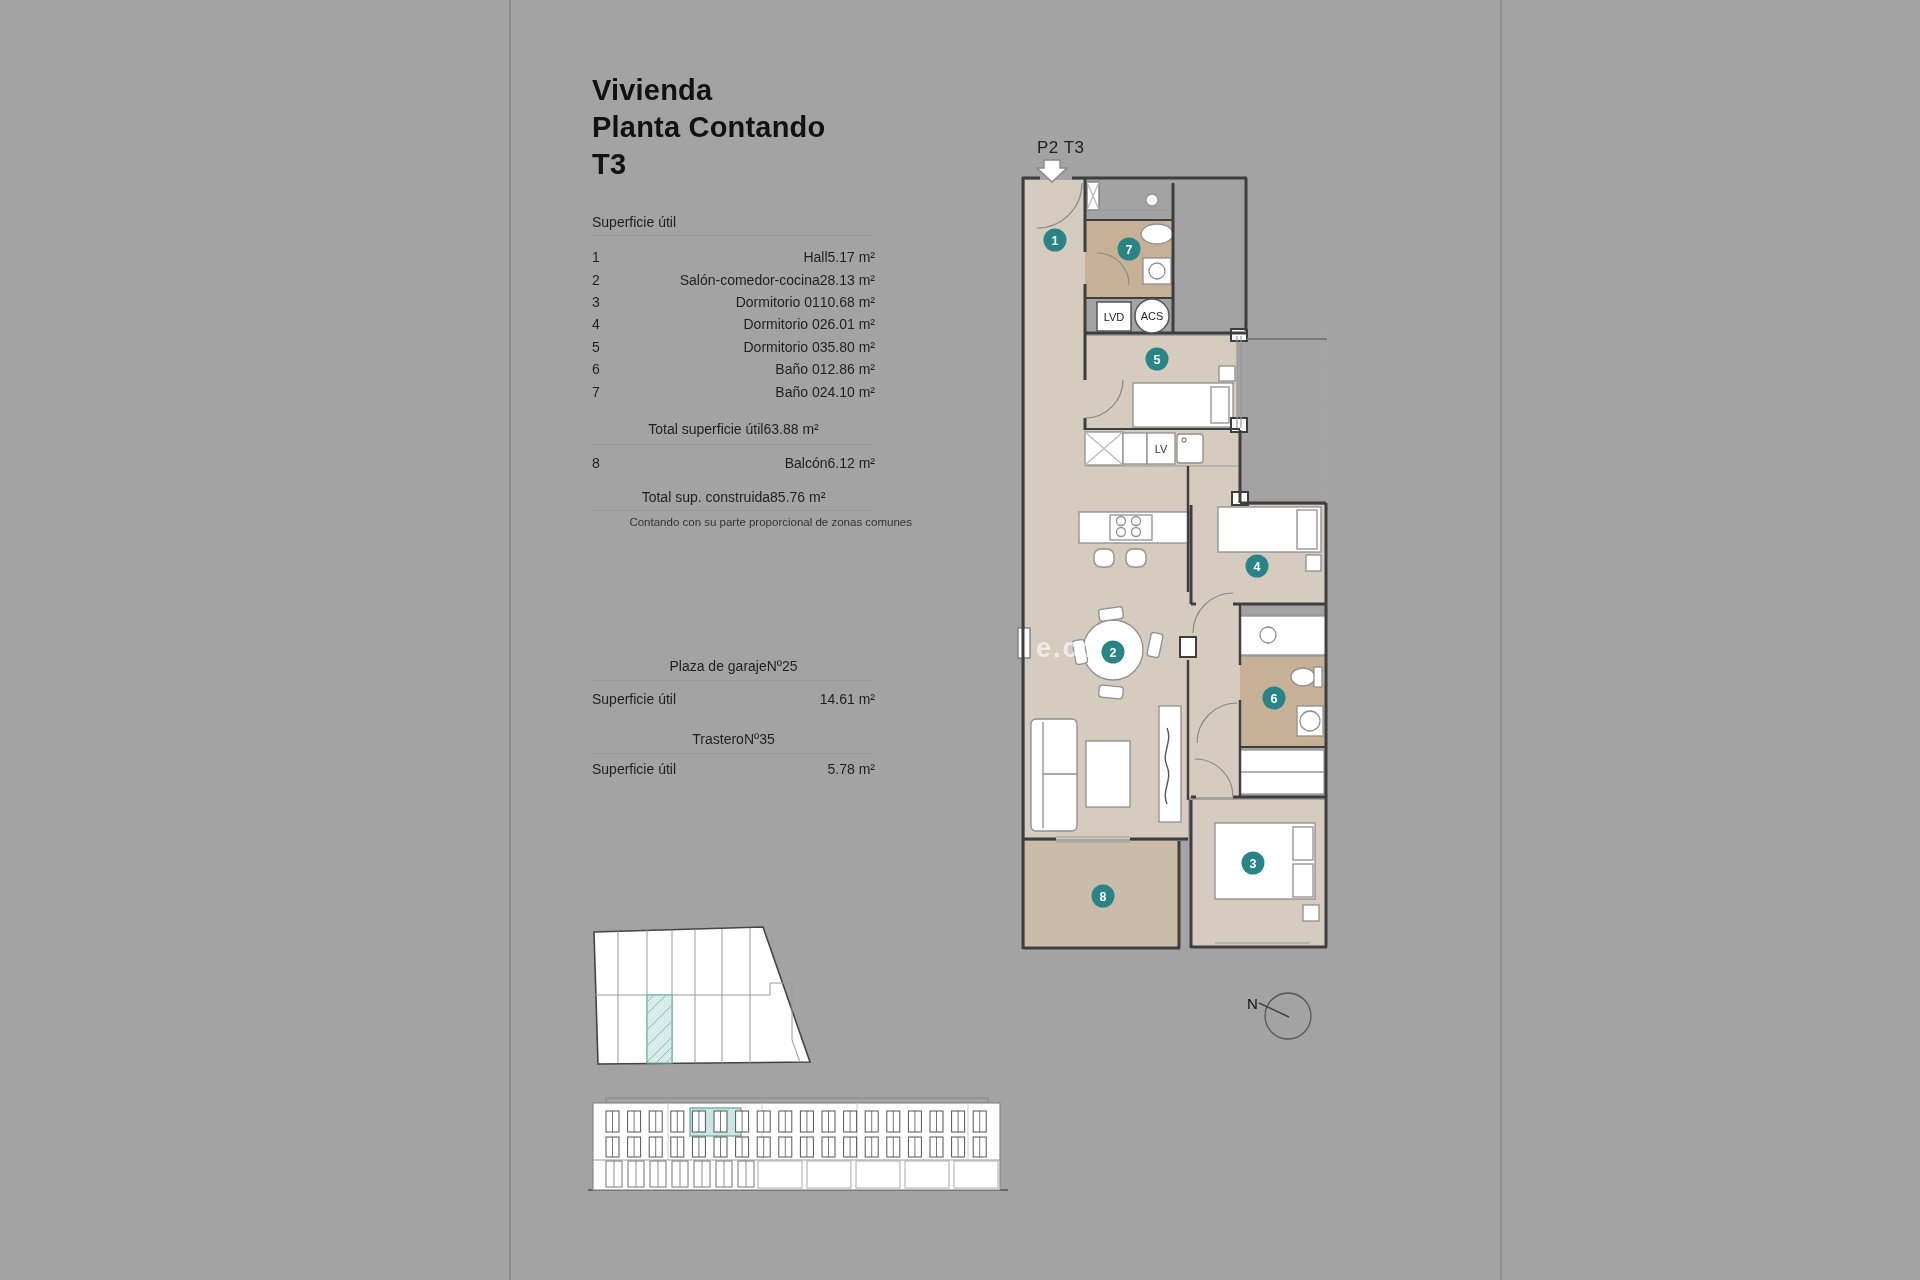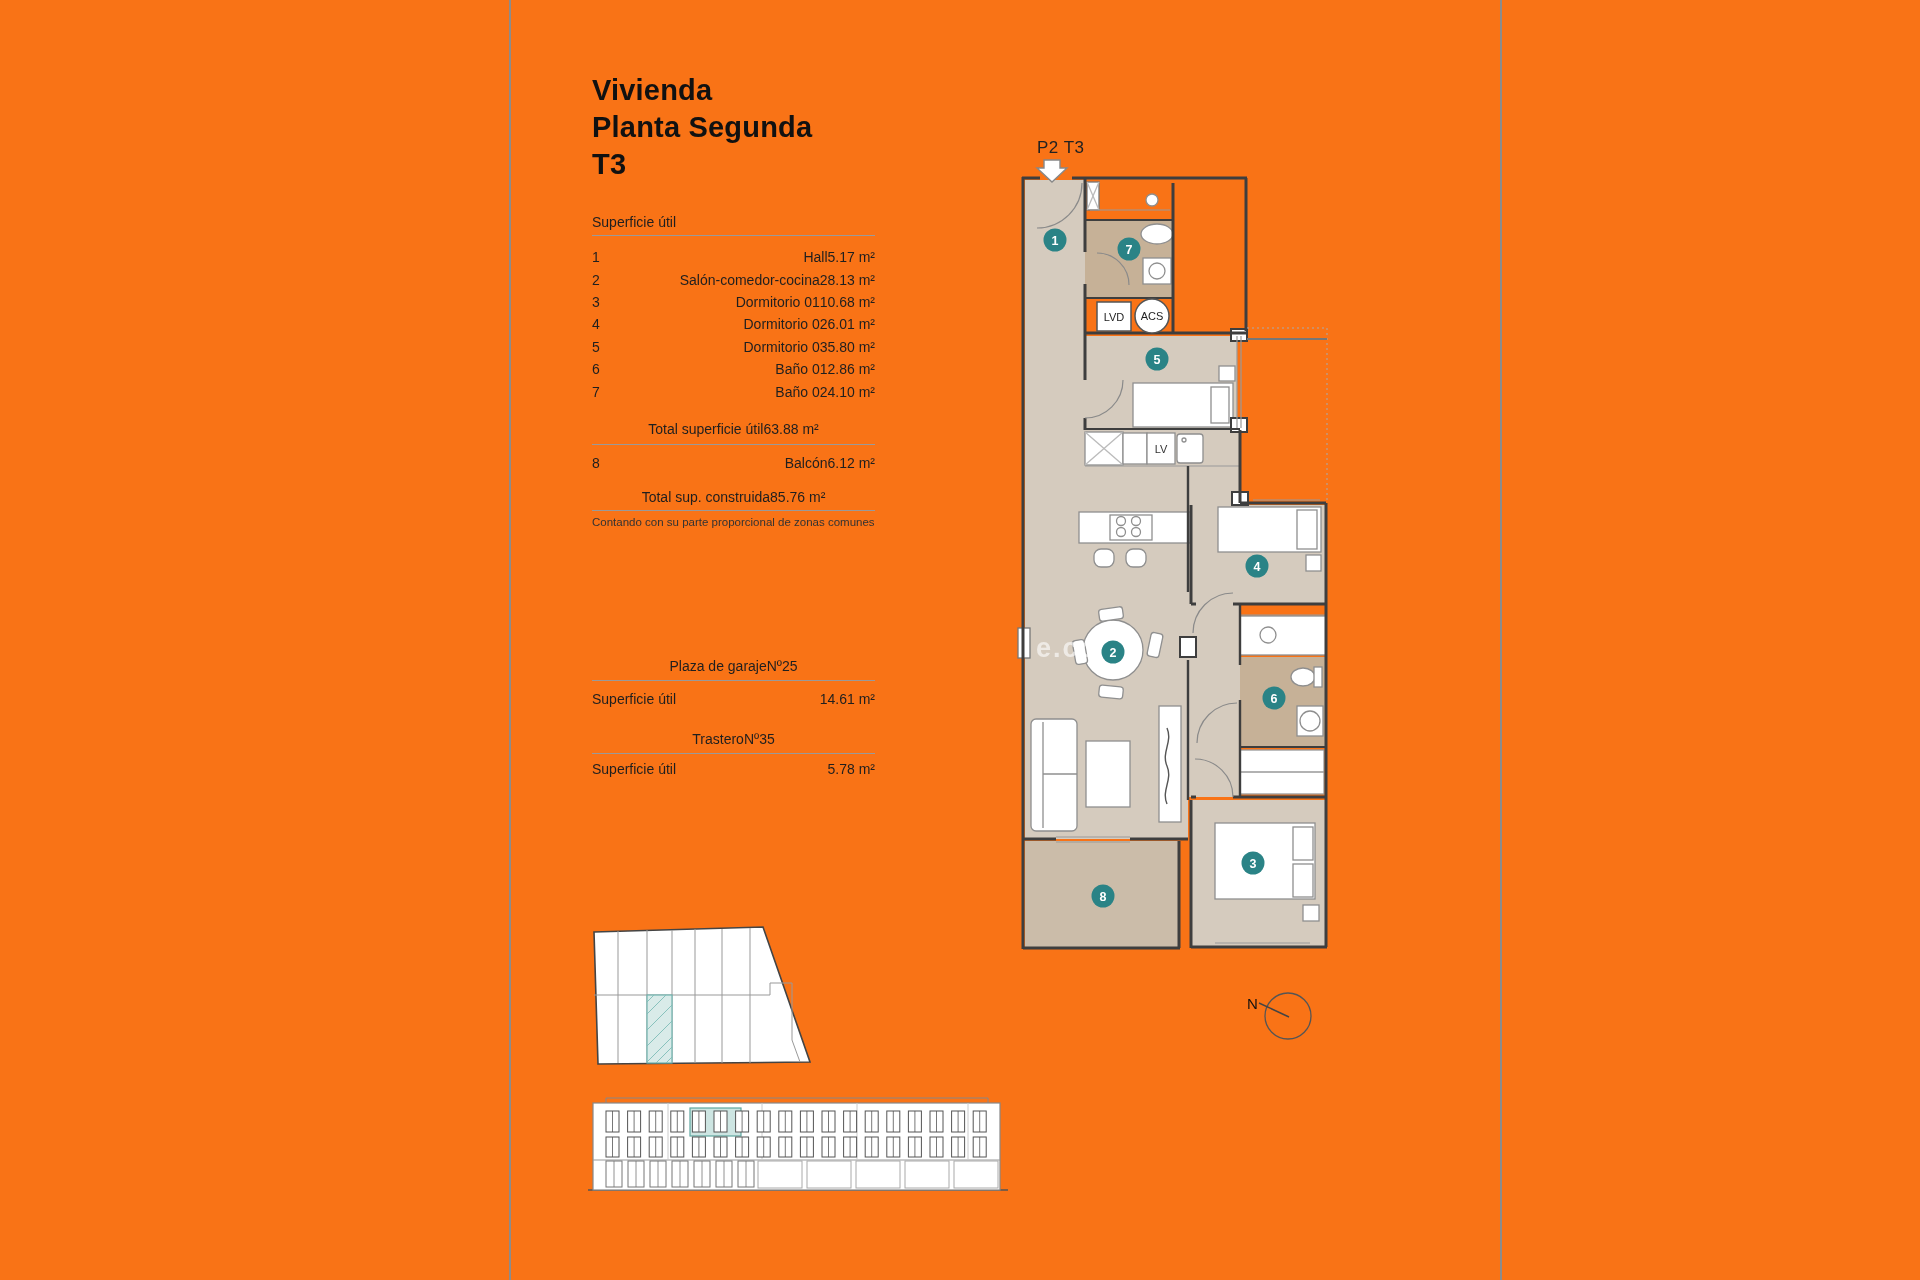--- a/index.html
+++ b/index.html
@@ -1,42 +1,42 @@
 <!DOCTYPE html>
 <html><head>
 <meta charset="utf-8">
 <style>
   html,body{margin:0;padding:0;background:#fff;}
-  #canvas{position:relative;width:1920px;height:1280px;background:#f97316;overflow:hidden;
+  #canvas{position:relative;width:1920px;height:1280px;background:#a3a3a3;overflow:hidden;
           font-family:"Liberation Sans", sans-serif;color:#1f1f1f;}
   .abs{position:absolute;}
   .vrule{position:absolute;top:0;width:1.5px;height:1280px;background:#8c8c8c;}
   .title{left:592px;top:72px;font-size:29px;font-weight:bold;line-height:37px;color:#111;letter-spacing:0.2px;}
   .panel{left:592px;width:283px;font-size:14px;}
   .sechdr{border-bottom:1px solid #9a9a9a;padding-bottom:5px;}
   .trow{display:flex;height:22.4px;align-items:center;}
   .tnum{width:33px;}
   .tlabel{flex:1;text-align:right;}
   .tval{}
   .hrow{display:flex;justify-content:center;border-bottom:1px solid #9a9a9a;padding-bottom:6px;}
   .frow{display:flex;justify-content:space-between;}
-  .note{font-size:11.5px;color:#333;white-space:nowrap;width:320px;}
+  .note{font-size:11.5px;color:#333;white-space:nowrap;width:320px;text-align:right;}
   svg text{font-family:"Liberation Sans", sans-serif;}
 </style>
 </head>
 <body>
 
 <div id="canvas">
 
   <div class="vrule" style="left:509px"></div>
   <div class="vrule" style="left:1500px"></div>
 
   <div class="abs title">
     <div>Vivienda</div>
-    <div>Planta Segunda</div>
+    <div>Planta Contando</div>
     <div>T3</div>
   </div>
 
   <div class="abs panel sechdr" style="top:214px">Superficie útil</div>
   <div class="abs panel" style="top:246px" id="surface-rows">
       <div class="trow">
         <span class="tnum">1</span>
         <span class="tlabel">Hall</span>
         <span class="tval">5.17 m²</span>
       </div>

